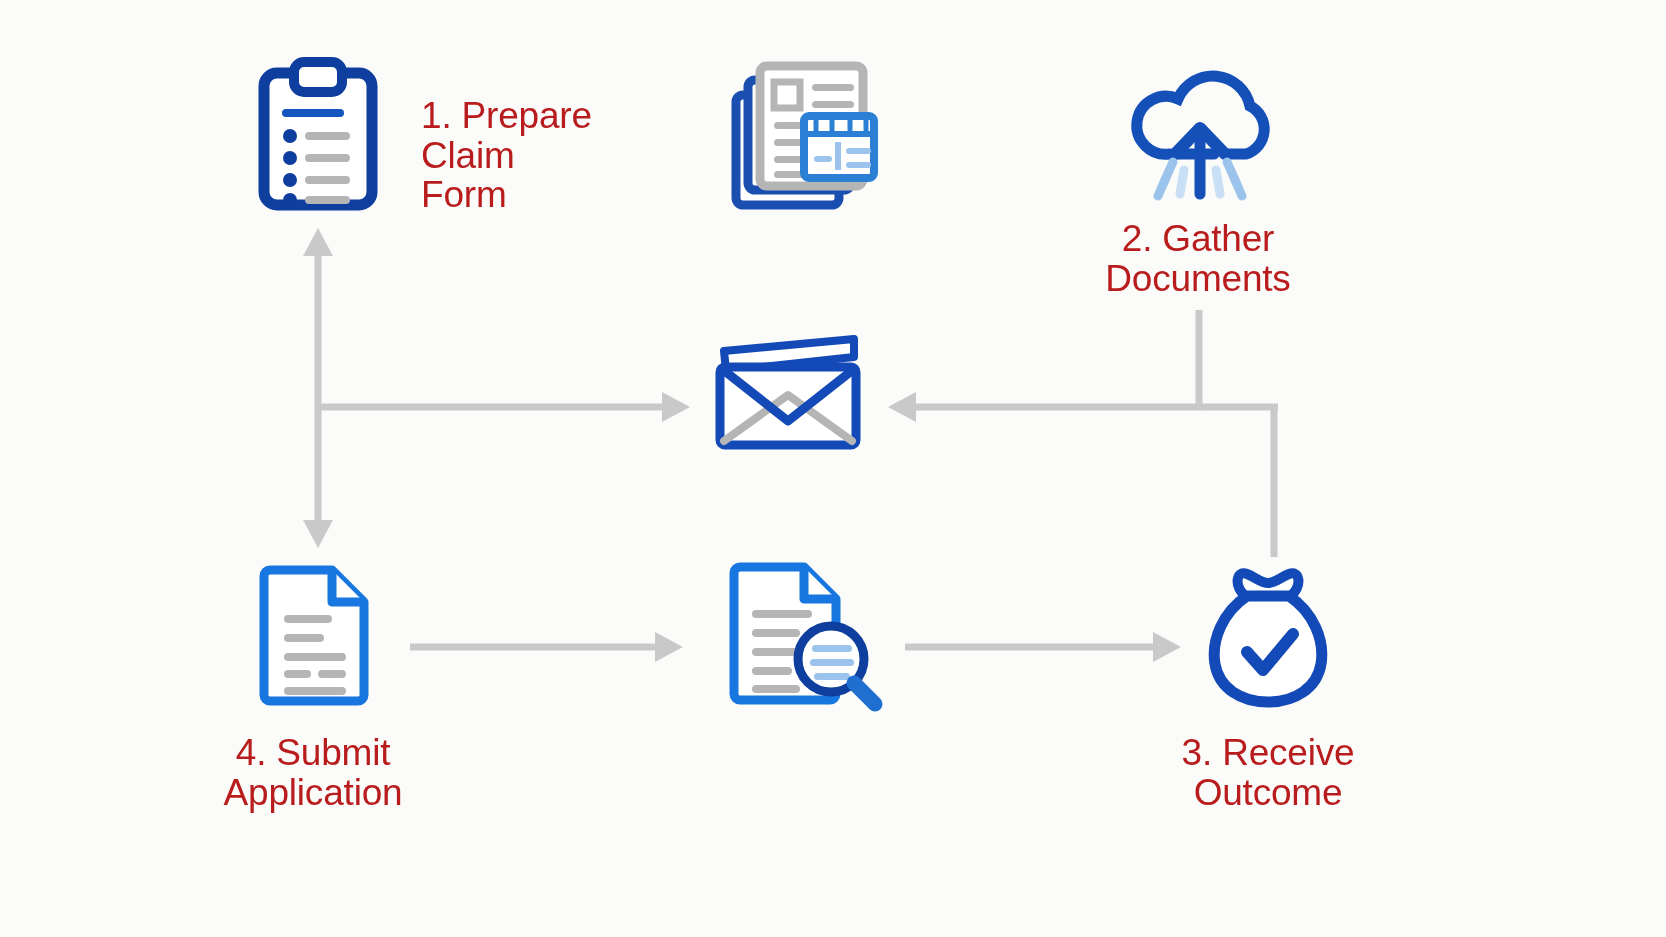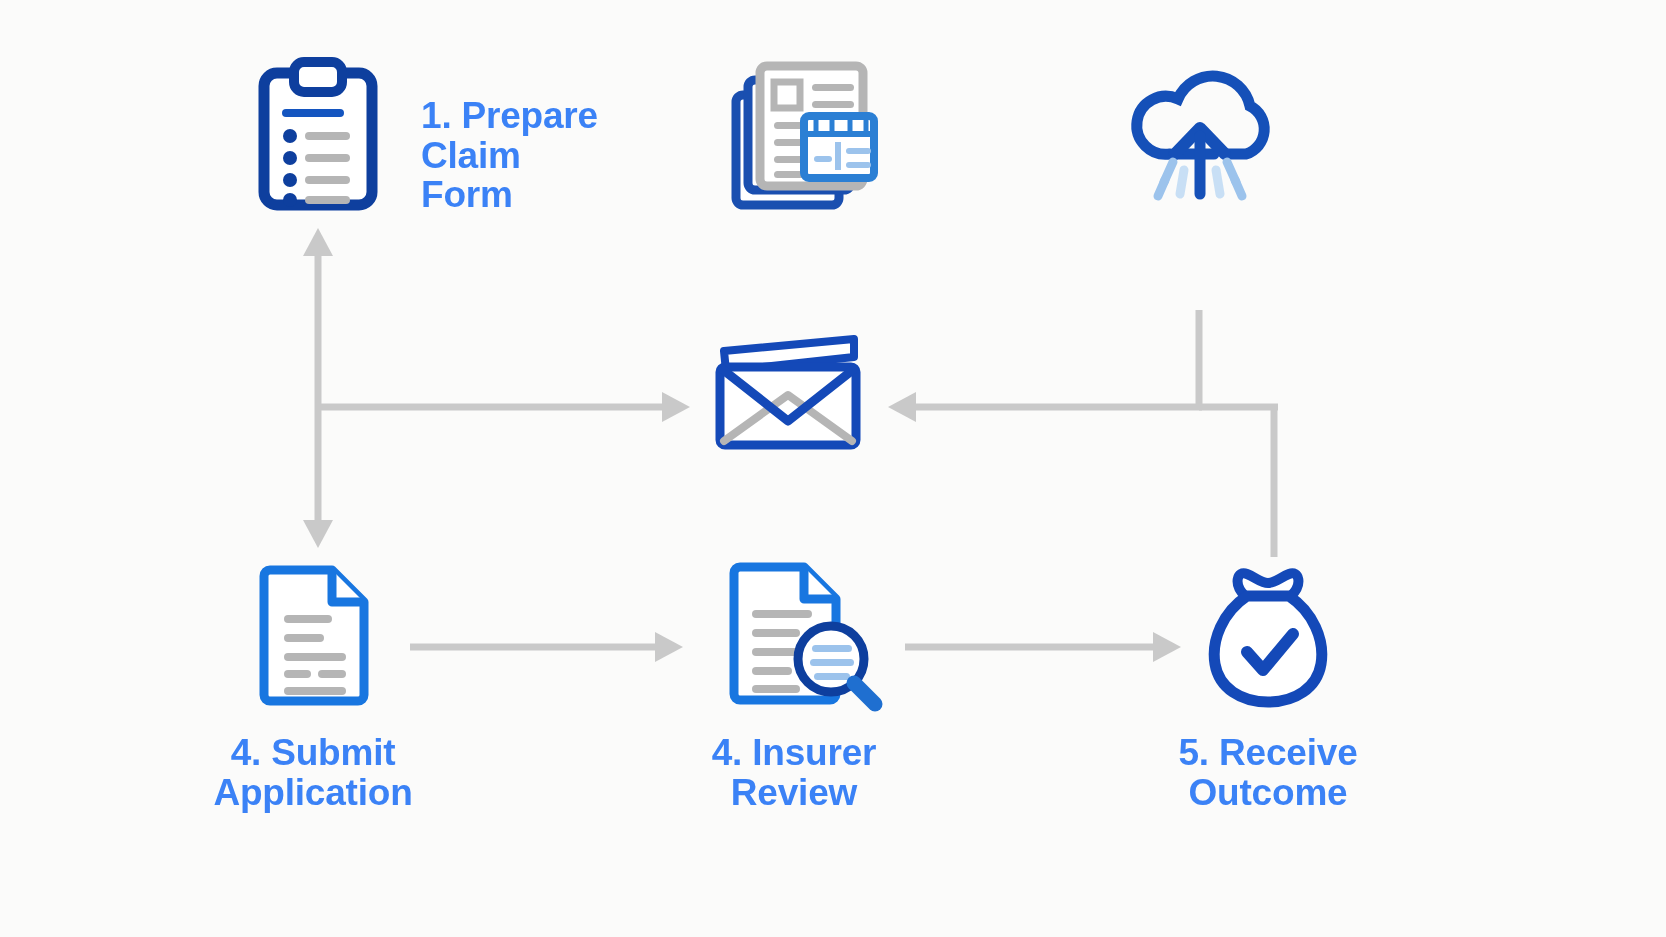--- a/index.html
+++ b/index.html
@@ -7,24 +7,24 @@
     width:1666px;height:937px;
     background:#fbfbfa;
     font-family:"Liberation Sans","DejaVu Sans",sans-serif;
     overflow:hidden;
     position:relative;
   }
   #canvas{position:absolute;inset:0;width:1666px;height:937px;}
   .node{position:absolute;}
   .label{
     position:absolute;
-    color:#3b82f6;
+    color:#b91c1c;
     font-size:37px;
     line-height:1.07;
-    font-weight:700;
+    font-weight:400;
     letter-spacing:-0.2px;
     white-space:pre-line;
   }
   .label.center{text-align:center;transform:translateX(-50%);}
   .label.left{text-align:left;}
   svg{display:block;overflow:visible;}
   .arrows{position:absolute;left:0;top:0;}
 </style>
 </head>
 <body>
@@ -119,20 +119,22 @@
       <path d="M47,96 L72,70 L97,96" fill="none" stroke="#1550b8" stroke-width="12" stroke-linecap="round" stroke-linejoin="round"></path>
       <line x1="72" y1="78" x2="72" y2="136" stroke="#1550b8" stroke-width="11" stroke-linecap="round"></line>
       <line x1="45" y1="104" x2="36" y2="124" stroke="#9cc3ec" stroke-width="9" stroke-linecap="round"></line>
       <line x1="37" y1="122" x2="30" y2="138" stroke="#9cc3ec" stroke-width="9" stroke-linecap="round"></line>
       <line x1="99" y1="104" x2="108" y2="124" stroke="#9cc3ec" stroke-width="9" stroke-linecap="round"></line>
       <line x1="107" y1="122" x2="114" y2="138" stroke="#9cc3ec" stroke-width="9" stroke-linecap="round"></line>
       <line x1="56" y1="112" x2="52" y2="136" stroke="#c8dff5" stroke-width="9" stroke-linecap="round"></line>
       <line x1="88" y1="112" x2="92" y2="136" stroke="#c8dff5" stroke-width="9" stroke-linecap="round"></line>
     </svg>
   </div>
+  <div class="label center" style="left:1198px;top:219px;">2. Gather
+Documents</div>
 
   <div class="node" style="left:712px;top:337px;">
     <svg width="152" height="112" viewBox="0 0 152 112">
       <path d="M12,14 L142,2 L142,20 L14,34 Z" fill="#ffffff" stroke="#1449b8" stroke-width="8" stroke-linejoin="round"></path>
       <rect x="8" y="30" width="136" height="78" rx="5" ry="5" fill="#ffffff" stroke="#1449b8" stroke-width="9"></rect>
       <path d="M12,104 L76,58 L140,104" fill="none" stroke="#b5b5b5" stroke-width="8" stroke-linejoin="round" stroke-linecap="round"></path>
       <path d="M10,32 L76,84 L142,32" fill="none" stroke="#1449b8" stroke-width="9" stroke-linejoin="round" stroke-linecap="round"></path>
     </svg>
   </div>
 
@@ -161,26 +163,24 @@
       <rect x="22" y="105" width="40" height="8" rx="4" fill="#b5b5b5"></rect>
       <rect x="22" y="123" width="48" height="8" rx="4" fill="#b5b5b5"></rect>
       <circle cx="101" cy="97" r="33" fill="#ffffff"></circle>
       <rect x="82" y="83" width="40" height="7" rx="3.5" fill="#9cc3ec"></rect>
       <rect x="80" y="97" width="44" height="7" rx="3.5" fill="#9cc3ec"></rect>
       <rect x="84" y="111" width="36" height="7" rx="3.5" fill="#9cc3ec"></rect>
       <circle cx="101" cy="97" r="33" fill="none" stroke="#0e3f9e" stroke-width="9"></circle>
       <line x1="124" y1="121" x2="145" y2="142" stroke="#1f6fd0" stroke-width="15" stroke-linecap="round"></line>
     </svg>
   </div>
-  <div class="label center" style="left:794px;top:733px;">4. Insurer
-Review</div>
 
   <div class="node" style="left:1203px;top:558px;">
     <svg width="130" height="150" viewBox="0 0 130 150">
       <path d="M42,38 C30,26 34,12 44,16 C52,19 58,25 65,25 C72,25 78,19 86,16 C96,12 100,26 88,38 Z" fill="#ffffff" stroke="#1449b8" stroke-width="10" stroke-linejoin="round"></path>
       <path d="M44,38 C20,54 8,82 12,106 C16,130 38,144 65,144 C92,144 114,130 118,106 C122,82 110,54 86,38 Z" fill="#ffffff" stroke="#1449b8" stroke-width="11" stroke-linejoin="round"></path>
       <path d="M44,94 L60,112 L90,76" fill="none" stroke="#1449b8" stroke-width="12" stroke-linecap="round" stroke-linejoin="round"></path>
     </svg>
   </div>
-  <div class="label center" style="left:1268px;top:733px;">5. Receive
+  <div class="label center" style="left:1268px;top:733px;">3. Receive
 Outcome</div>
 
 </div>
 
 </body></html>

